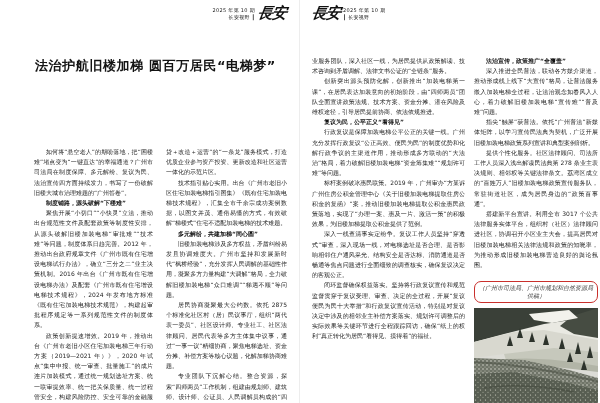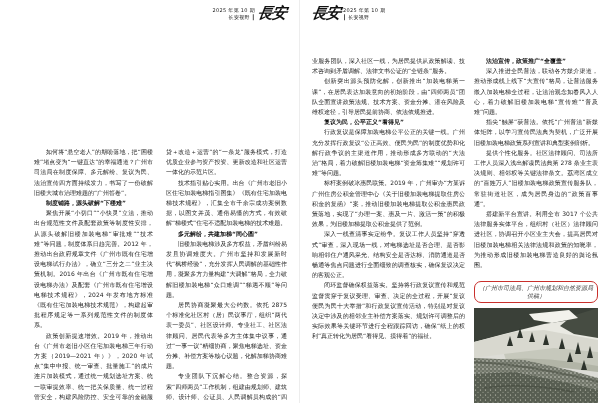--- a/index.html
+++ b/index.html
@@ -62,20 +62,21 @@
 
   <div class="page page-left">
     <div class="hdr hdr-left">
       <div class="lines">
         <div>2025 年第 10 期</div>
         <div>长安视野 ┃</div>
       </div>
       <div class="logo">長安</div>
     </div>
 
+    <h1 class="title" style="margin:0;">法治护航旧楼加梯 圆百万居民“电梯梦”</h1>
 
     <div class="p1-cols">
       <div class="p1-col1">
           <p class="body-p">如何将“悬空老人”的期盼落地，把“困楼难”堵点变为“一键直达”的幸福通道？广州市司法局在制度保障、多元解纷、复议为民、法治宣传四方面持续发力，书写了一份破解旧楼大城市治理难题的“广州答卷”。</p>
           <h4 class="sub-h">制度铺路，源头破解“下楼难”</h4>
           <p class="body-p">聚焦开展“小切口”“小快灵”立法，推动出台规范性文件及配套政策等制度性安排，从源头破解旧楼加装电梯“审批难”“技术难”等问题，制度体系日趋完善。2012 年，推动出台政府规章文件《广州市既有住宅增设电梯试行办法》，确立“三分之二”业主决策机制。2016 年出台《广州市既有住宅增设电梯办法》及配套《广州市既有住宅增设电梯技术规程》，2024 年发布地方标准《既有住宅加装电梯技术规范》，构建起审批程序规定等一系列规范性文件的制度体系。</p>
           <p class="body-p">政策创新提速增效。2019 年，推动出台《广州市老旧小区住宅加装电梯三年行动方案（2019—2021 年）》，2020 年试点“集中申报、统一审查、批量施工”的成片连片加装模式，通过统一规划选址方案、统一联审提效率、统一把关保质量、统一过程管安全，构建风险防控、安全可靠的金融服务体系，积极探索“投</p>
         </div>
       <div class="p1-col2">
           <p class="body-p noindent">贷＋改造＋运营”的“一条龙”服务模式，打造优质企业参与资产投资、更新改造和社区运营一体化的示范片区。</p>

